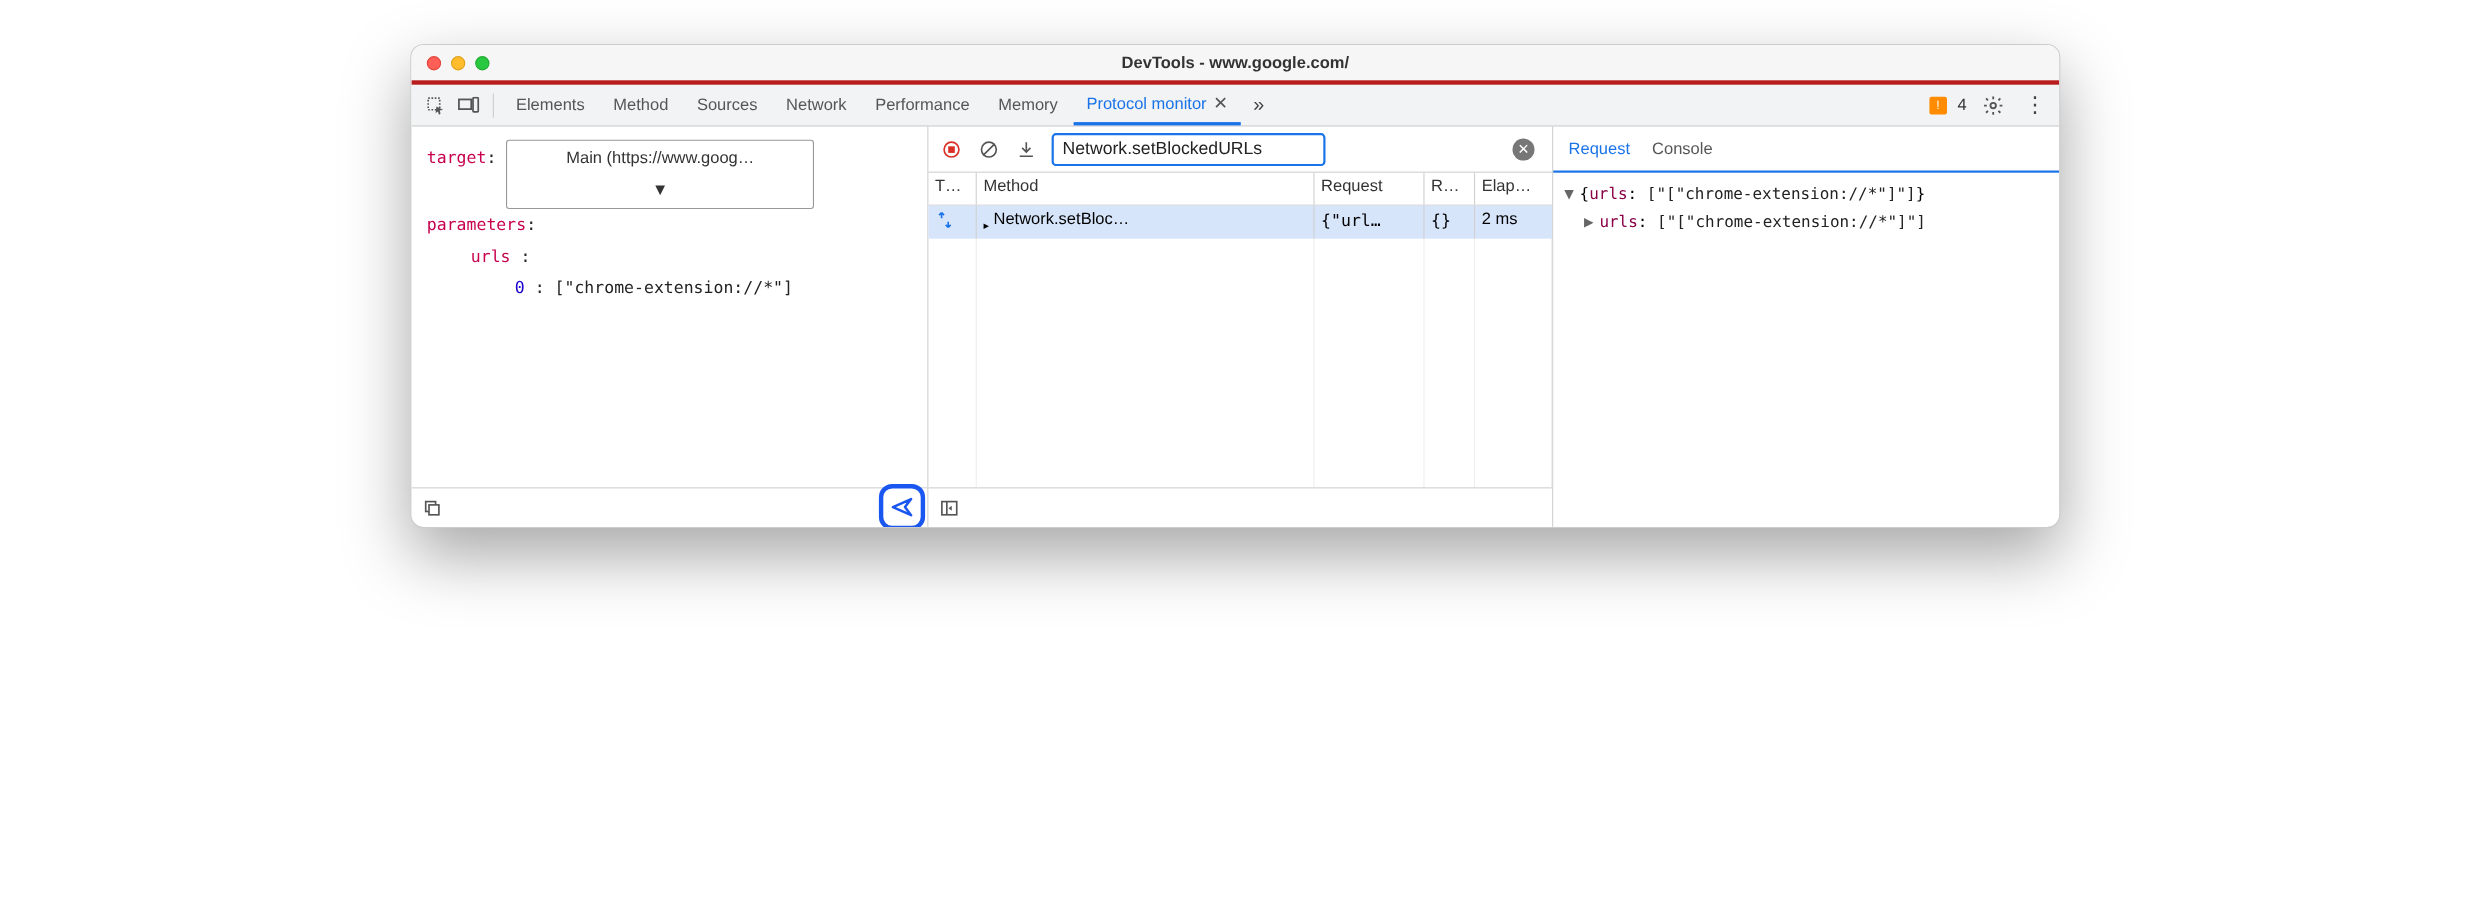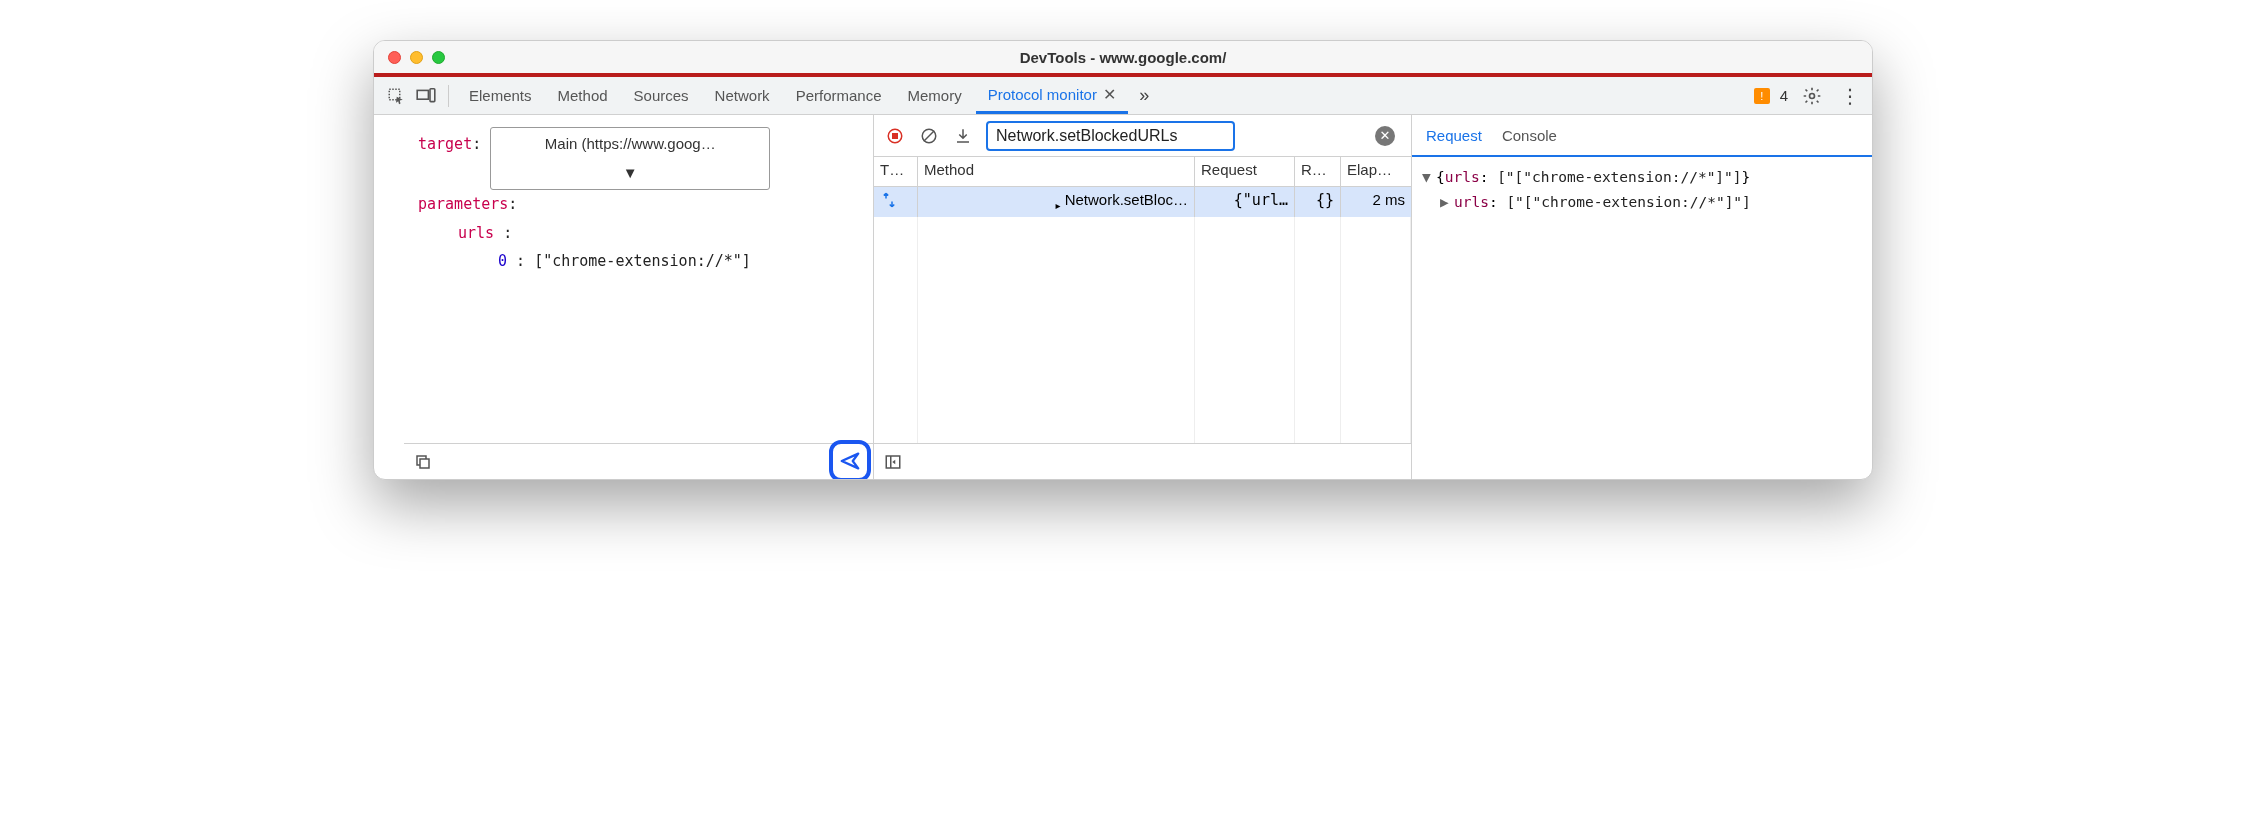--- a/index.html
+++ b/index.html
@@ -53,21 +53,21 @@
   }
   .tabs .icon-btn { width:28px; height:28px; display:flex;align-items:center;justify-content:center; color:#444; cursor:pointer;}
   .tabs .sep { width:1px; height:22px; background:#ccc; margin:0 6px;}
   .tab { padding: 0 12px; cursor:pointer; color:#555; height:100%; display:flex; align-items:center;}
   .tab.active { color:#1a73e8; border-bottom:3px solid #1a73e8; font-weight:500;align-items:center;}
   .tab-close { margin-left:6px; color:#555; font-size:16px;}
   .right-tools { margin-left:auto; display:flex; align-items:center; gap:10px;}
   .warn-badge { background:#ff8c00; color:#fff; width:16px;height:16px;font-size:11px;display:flex;align-items:center;justify-content:center;border-radius:2px;}
   .warn-count{font-size:15px;color:#333;}
   
-  .body { flex:1; display:flex; min-height:0;margin-left:30px;}
+  .body { flex:1; display:flex; min-height:0;}
   .left { width:470px; border-right:1px solid #d0d0d0; display:flex; flex-direction:column;}
   .left-content{ flex:1; padding:12px 14px; font-family: Menlo, Consolas, monospace; font-size:15px; line-height:1.9;}
   .kw{ color:#c8004d;}
   .val{ color:#222;}
   .num{ color:#1a00cc;}
   .select-box{
     display:inline-flex; align-items:center; justify-content:space-between;
     border:1px solid #999; background:#fff; padding:2px 8px; width:280px;
     font-family:-apple-system,Arial,sans-serif; font-size:15px; color:#333;
     border-radius:3px; cursor:pointer;flex-direction:column;
@@ -85,21 +85,21 @@
   .filter-wrap{flex:1; position:relative;}
   .filter-clear{position:absolute; right:6px; top:5px; width:20px;height:20px;border-radius:50%;background:#777;color:#fff;display:flex;align-items:center;justify-content:center;font-size:13px;cursor:pointer;}
   .grid-head{ display:flex; height:30px; border-bottom:1px solid #d0d0d0; font-size:15px; color:#333;}
   .gh{ border-right:1px solid #d0d0d0; padding:4px 6px; overflow:hidden; text-overflow:ellipsis; white-space:nowrap;}
   .col-type{width:44px;}
   .col-method{flex:1;}
   .col-req{width:100px;}
   .col-res{width:46px;}
   .col-elap{width:70px; border-right:none;}
   .grid-body{ flex:1;}
-  .row{ display:flex; height:30px; background:#d7e5fb; font-size:15px;text-align:right;}
+  .row{ display:flex; height:30px; background:#d7e5fb; font-size:15px;}
   .gc{ border-right:1px solid #d0d0d0; padding:4px 6px; overflow:hidden; text-overflow:ellipsis; white-space:nowrap; font-family:-apple-system,Arial,sans-serif;}
   .row .col-elap{border-right:none;}
   .mid-footer{ height:36px; border-top:1px solid #d0d0d0; display:flex;align-items:center;padding:0 10px;}
   
   .right { width:460px; display:flex; flex-direction:column;}
   .right-head{ height:42px; display:flex; align-items:center; border-bottom:2px solid #1a73e8; gap:20px; padding:0 14px; font-size:15px;}
   .right-tab{ cursor:pointer; color:#555;}
   .right-tab.active{ color:#1a73e8; font-weight:500;}
   .right-body{ flex:1; padding:8px 10px; font-family:Menlo,Consolas,monospace; font-size:14.5px; line-height:1.7;}
   .tree-line{ white-space:nowrap;}

